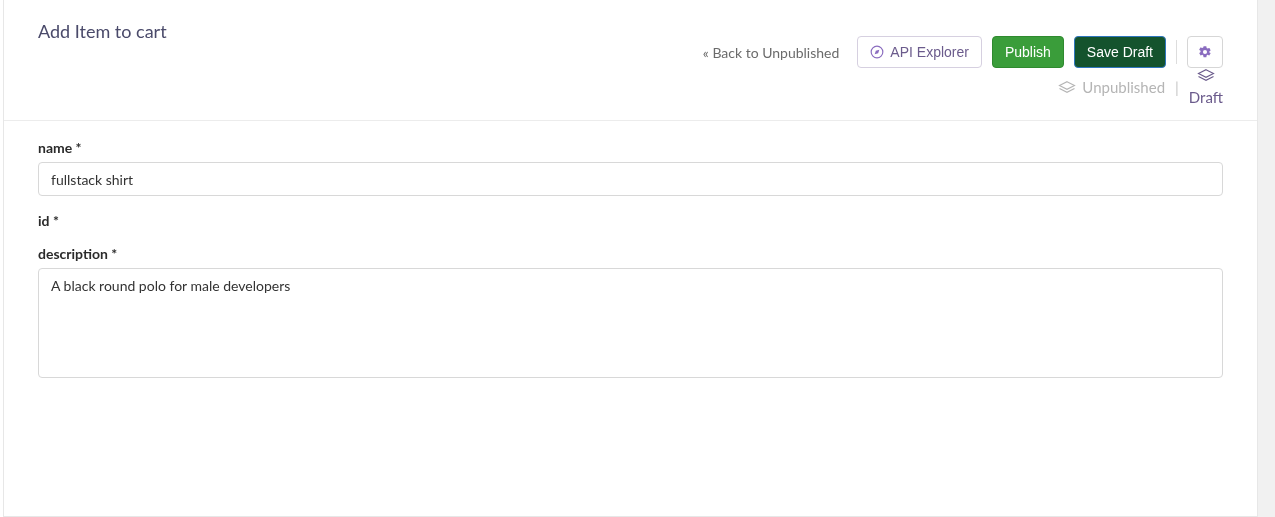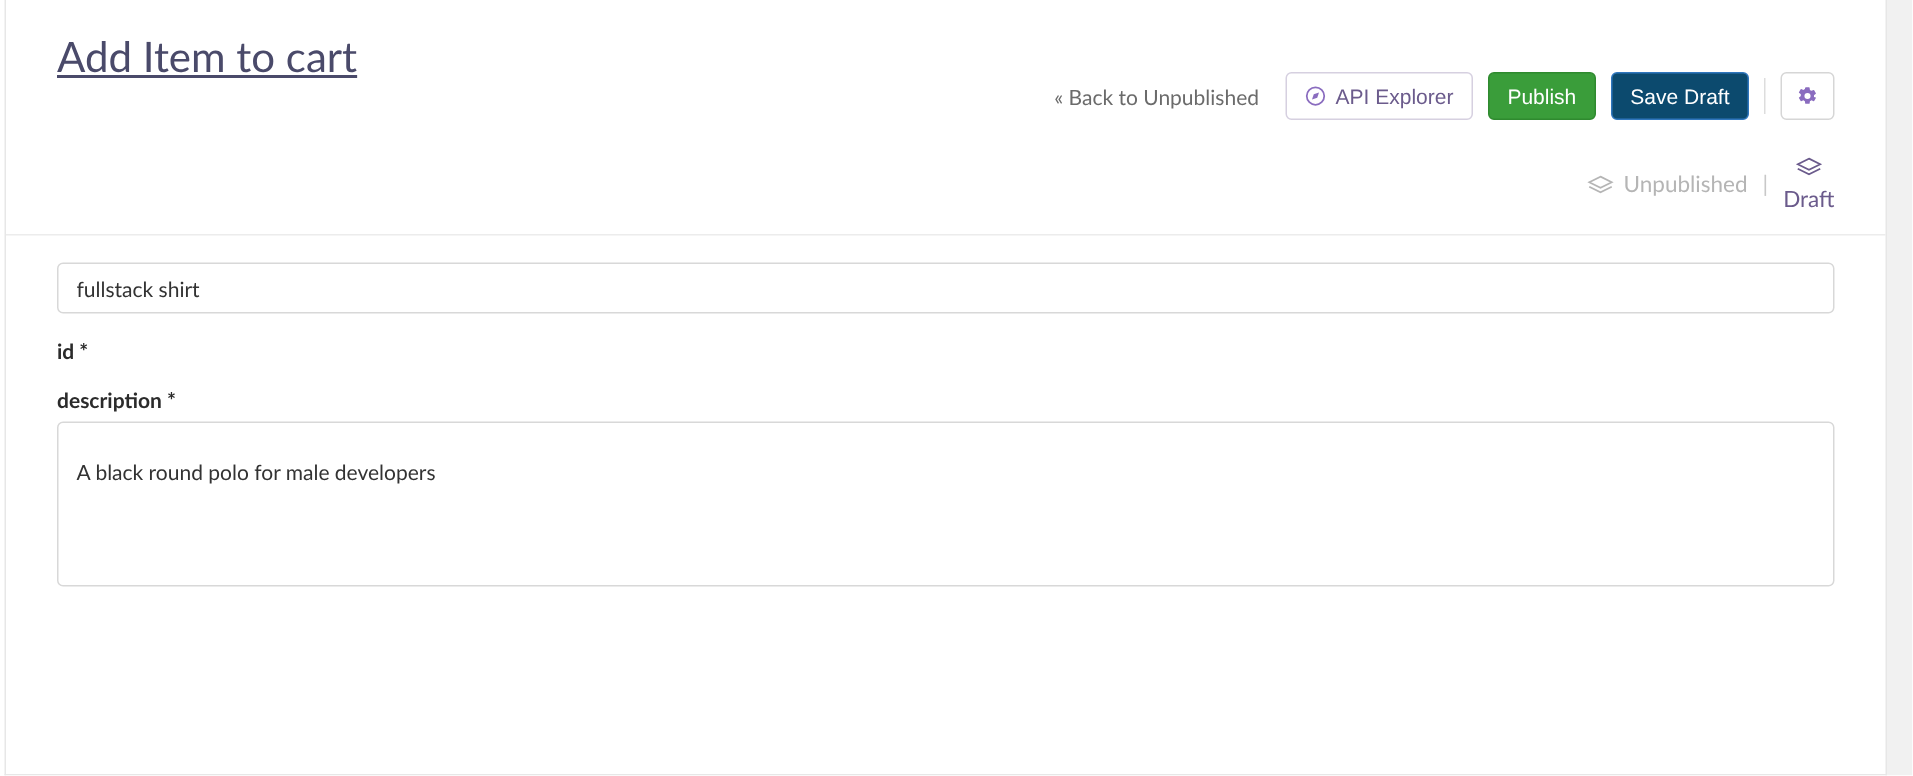--- a/index.html
+++ b/index.html
@@ -17,47 +17,46 @@
     background: #f1f1f1;
   }
   .panel {
     position: absolute; left: 3px; top: 0; right: 17px; bottom: 0;
     border: 1px solid #e7e7e7;
     border-top: none;
     background: #fff;
   }
   .head { padding: 14px 34px 0 34px; }
   .title {
-    font-size: 28px; font-weight: 400; color: #4a4a6a;
+    font-size: 18px; font-weight: 400; color: #4a4a6a;
     margin: 6px 0 0 0;
-    text-decoration: underline;
   }
   .actions {
     display: flex; justify-content: flex-end; align-items: center;
     gap: 10px; margin-top: -6px;
   }
   .link-back {
     color: #6b6b6b; font-size: 14px; cursor: pointer; padding: 6px 8px;
     text-decoration: none;
   }
   .btn {
     display: inline-flex; align-items: center; gap: 6px;
     height: 32px; padding: 0 12px;
     font-size: 14px; border-radius: 4px;
     border: 1px solid #ccc; background: #fff; color: #555;
     cursor: pointer;
   }
   .btn-api { border-color: #d6d0e0; color: #6b5b8c; }
   .btn-green { background: #3a9d3a; border-color: #2f8a2f; color: #fff; text-align: right; }
-  .btn-blue { background: #0c4a6e; border-color: #2f76bd; color: #fff; }
+  .btn-blue { background: #14532d; border-color: #2f76bd; color: #fff; }
   .btn-plain { border-color: #d6d6d6; color: #7a6aa5; padding: 0 10px; }
   .vdiv { width: 1px; height: 24px; background: #ddd; }
   .status {
     display: flex; justify-content: flex-end; align-items: center;
-    gap: 10px; margin-top: 24px; color: #6b6b6b; font-size: 15px;
+    gap: 10px; margin-top: 0; color: #6b6b6b; font-size: 15px;
     padding-bottom: 14px;
   }
   .stat-item { display: inline-flex; align-items: center; gap: 6px; }
   .stat-unpub { color: #b5b5b5; }
   .stat-unpub svg { stroke: #b5b5b5; }
   .stat-draft { color: #6b5b8c; flex-direction: column; }
   .stat-draft svg { stroke: #6b5b8c; }
   .stat-sep { color: #c8c8c8; }
   .hr { height: 1px; background: #ececec; margin: 0; }
   .formwrap { padding: 18px 34px 0 34px; }
@@ -65,21 +64,21 @@
   .lbl {
     display: block; font-size: 14px; font-weight: 700; color: #2b2b2b;
     margin-bottom: 6px;
   }
   .inp, .ta {
     display: block; width: 100%;
     border: 1px solid #d8d8d8; border-radius: 4px;
     background: #fff; font-family: inherit; color: #333;
   }
   .inp { height: 34px; padding: 2px 12px; font-size: 14px; }
-  .ta { padding: 24px 12px; font-size: 14px; height: 110px; resize: none; }
+  .ta { padding: 8px 12px; font-size: 14px; height: 110px; resize: none; }
   svg { display: block; }
 </style>
 </head>
 <body>
 
 <div class="page">
   <div class="rscroll"></div>
   <div class="panel">
 
     <div class="head">
@@ -138,20 +137,21 @@
           <span>Draft</span>
         </span>
       </div>
     </div>
 
     <div class="hr"></div>
 
     <div class="formwrap">
 
       <div class="fld">
+        <label class="lbl">name *</label>
         <input class="inp" type="text" value="fullstack shirt" style="">
       </div>
 
       <div class="fld">
         <label class="lbl">id *</label>
       </div>
 
 
       <div class="fld">
         <label class="lbl">description *</label>

